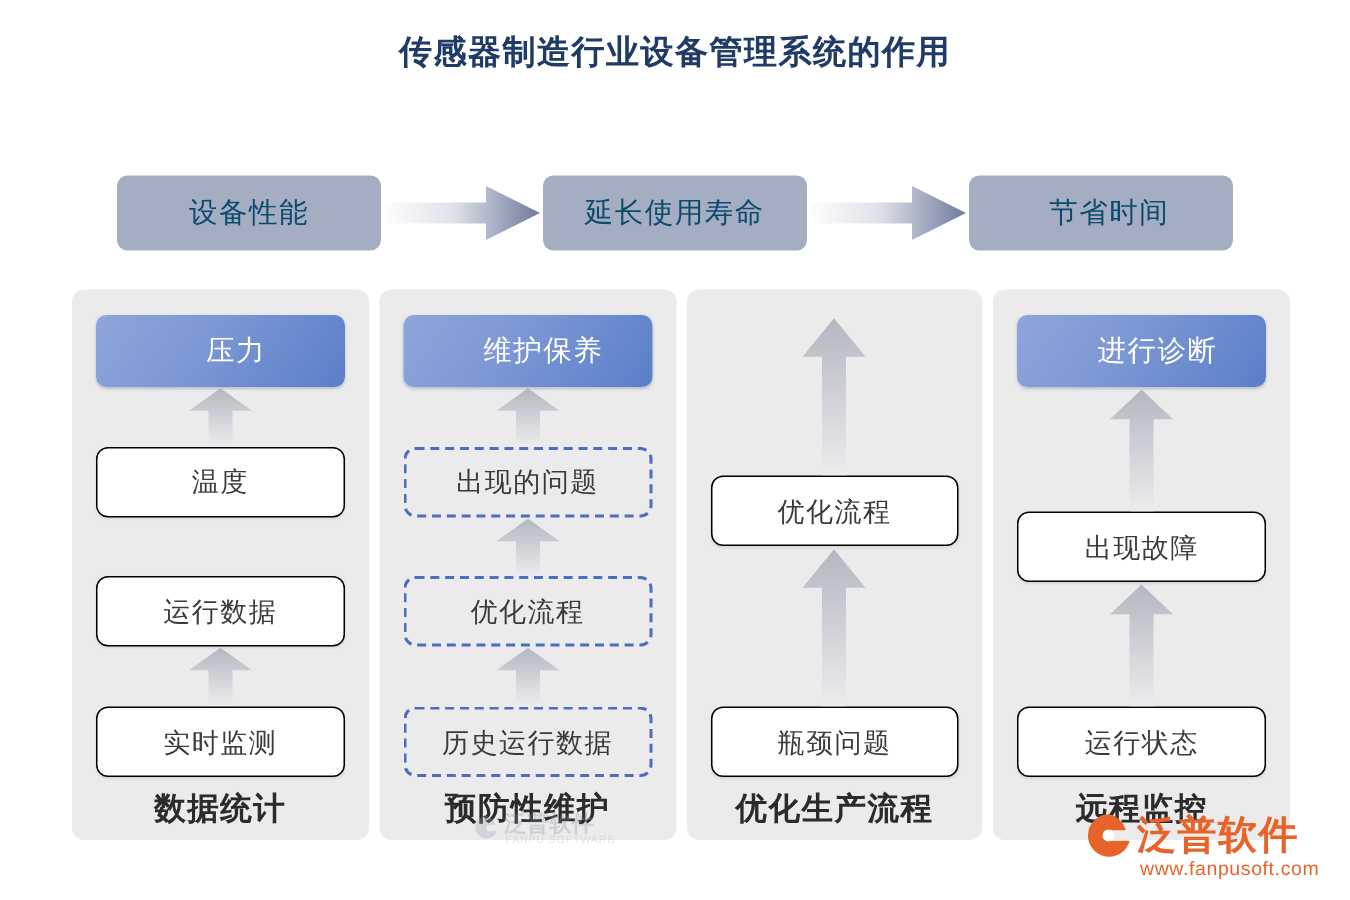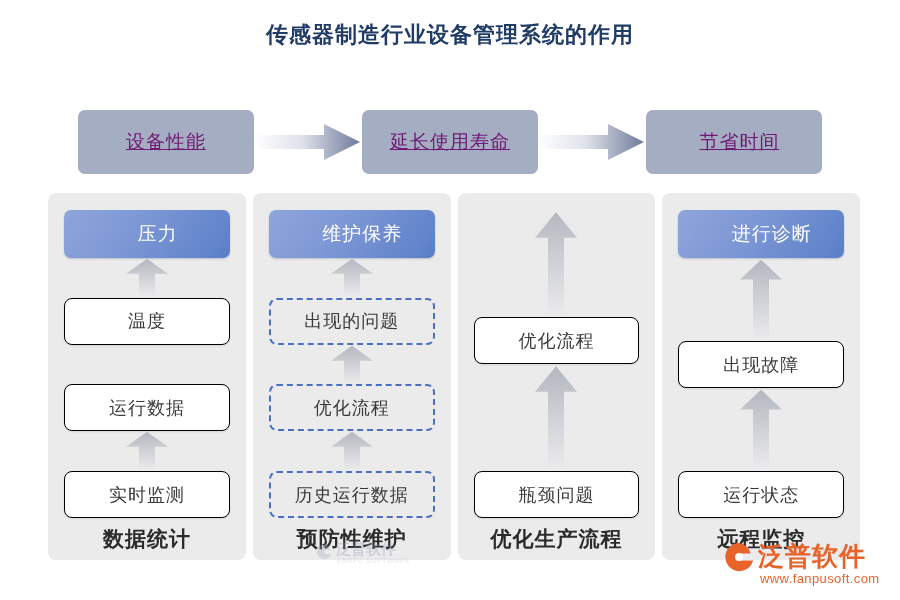--- a/index.html
+++ b/index.html
@@ -44,31 +44,30 @@
     left: 78px;
     top: 113px;
     width: 744px;
     height: 58px;
     display: flex;
     align-items: center;
     justify-content: space-between;
   }
 
   .top-chip {
-    height: 64px;
+    height: 50px;
     border-radius: 7px;
     background: #a5adc2;
-    color: #701a75;
+    color: #0c4a6e;
     font-size: 19px;
     display: flex;
     align-items: center;
     justify-content: center;
     letter-spacing: 1px;
     white-space: nowrap;
-    text-decoration: underline;
   }
   .top-chip.c0 { width: 180px; }
   .top-chip.c1 { width: 180px; }
   .top-chip.c2 { width: 180px; padding-left: 11px; }
 
   .h-arrow {
     width: 108px;
     height: 40px;
     flex: 0 0 108px;
   }

